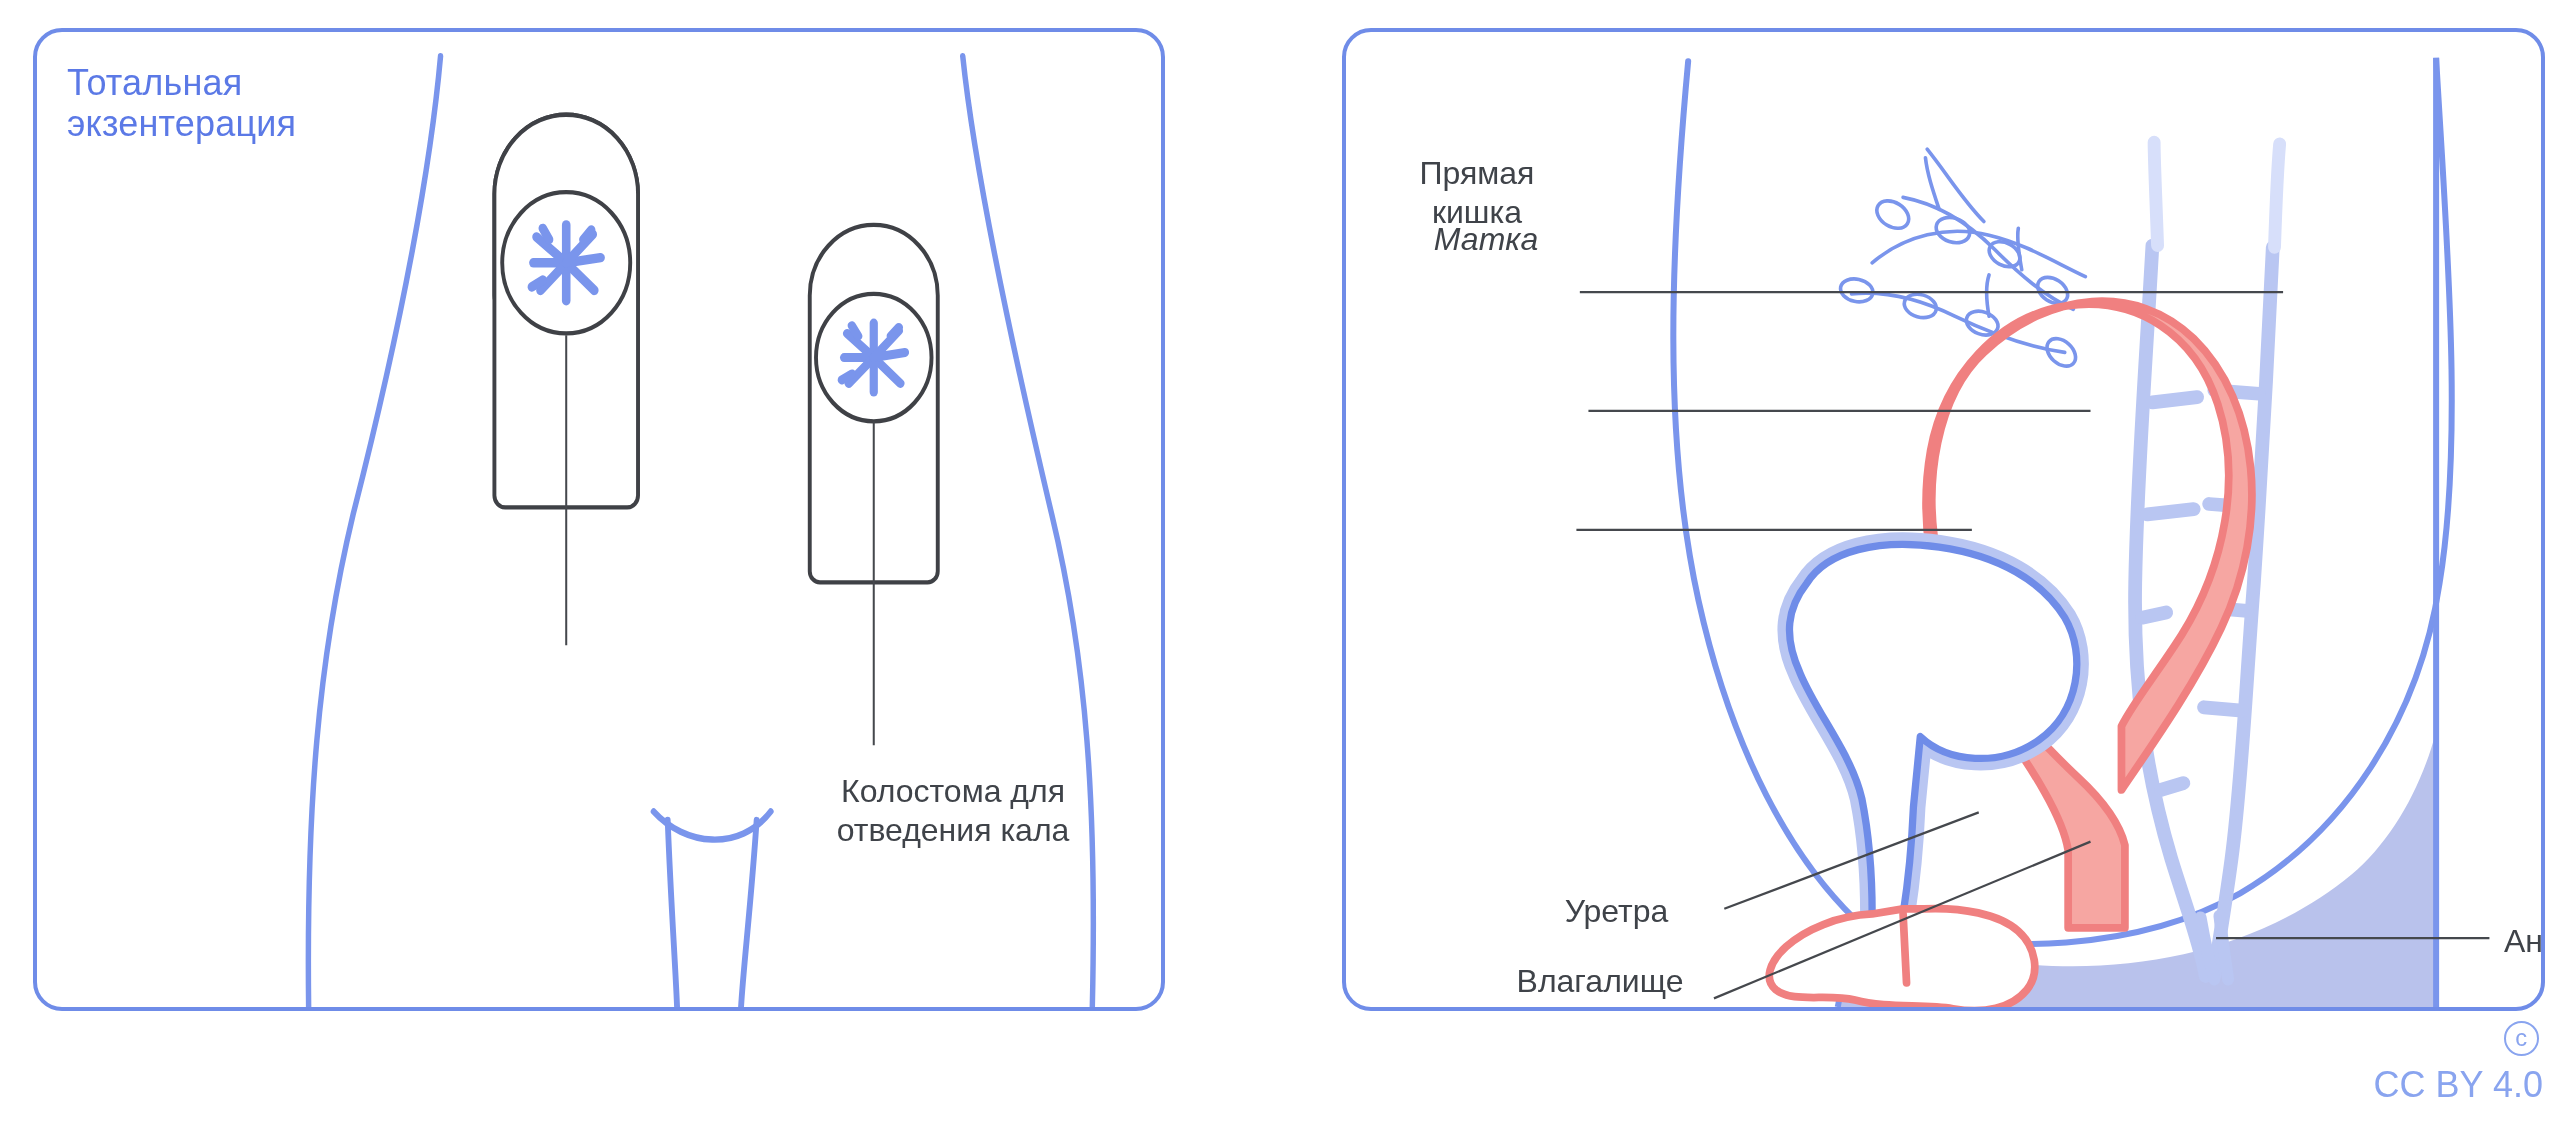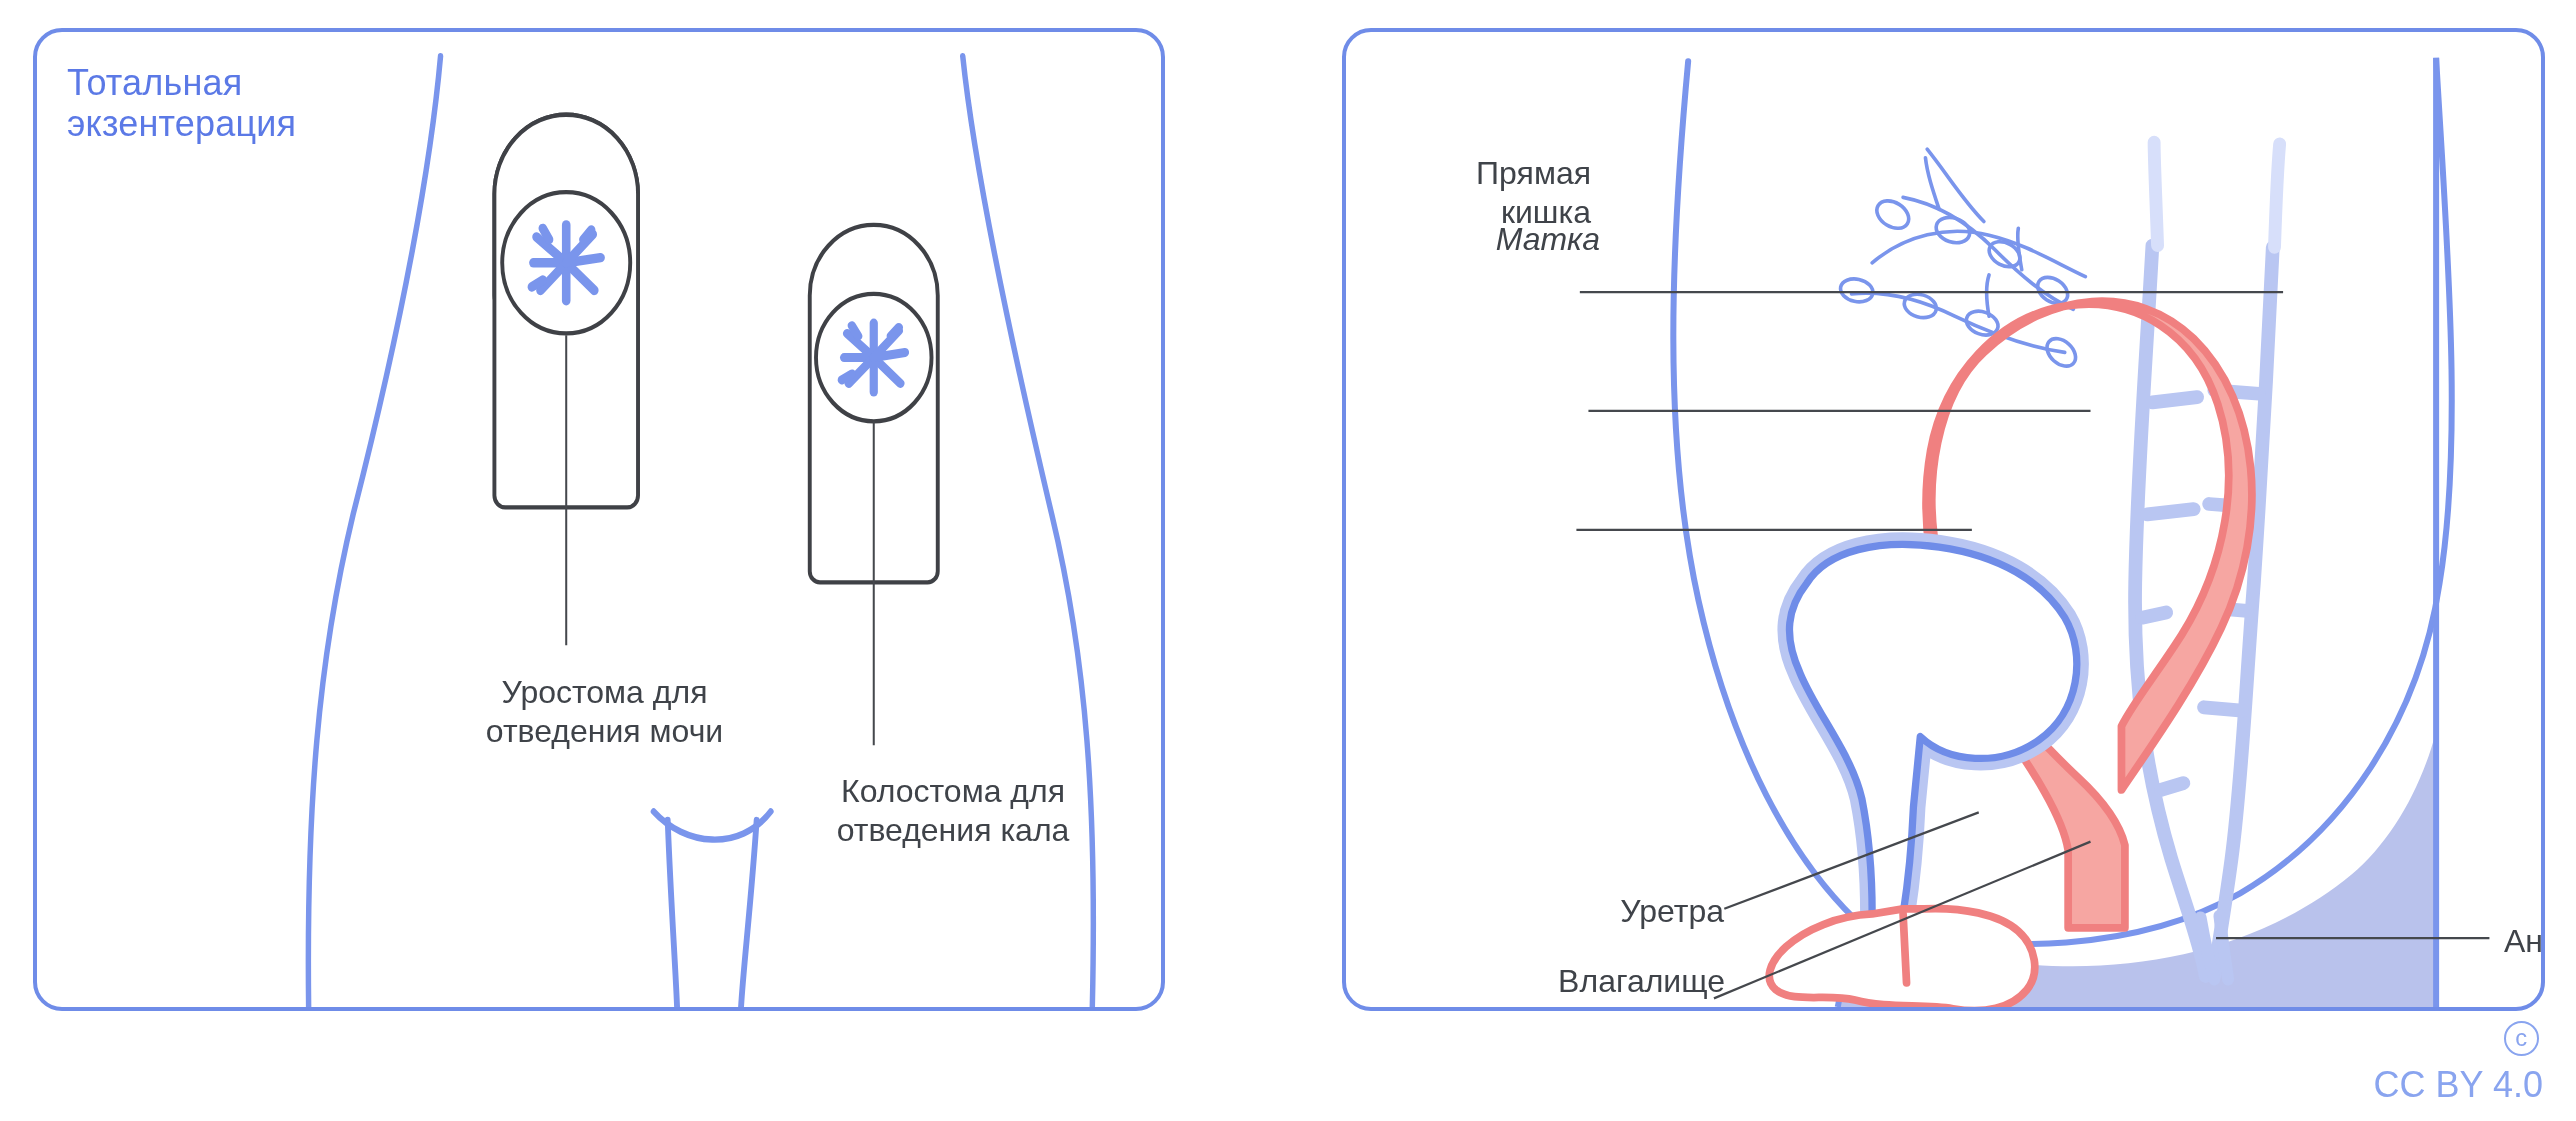--- a/index.html
+++ b/index.html
@@ -34,21 +34,21 @@
     letter-spacing:0.2px;
   }
 
   .lbl{
     position:absolute;
     font-size:32px;line-height:1.22;
     color:#3f4349;
     white-space:pre-line;
   }
   .lbl.c{text-align:center;}
-  .lbl.r{text-align:right;}
+  .lbl.r{text-align:center;}
   .lbl.l{text-align:left;}
 
   
   #watermark{
     position:absolute;
     right:33px;bottom:15.5px;
     text-align:right;
     color:#89a4ef;
     font-size:36px;line-height:1.22;
   }
@@ -126,22 +126,20 @@
           <path d="M1094 353 L1104 343"></path>
           <path d="M1044 397 L1031 404"></path>
         </g>
       </g>
       <line x1="1072" y1="452" x2="1072" y2="828" stroke="#45484d" stroke-width="2.6"></line>
     </svg>
 
     <div class="panel-title">Тотальная
 экзентерация</div>
 
-    <div class="lbl c" style="left:344px;top:641px;width:447px;">Уростома для
-отведения мочи</div>
 
     <div class="lbl c" style="left:688px;top:740px;width:456px;">Колостома для
 отведения кала</div>
   </div>
 
   <div class="panel" id="panel-right">
 
     <svg class="panel-svg" viewBox="0 0 1390 1132" preserveAspectRatio="none">
 
       <path d="M572 1132 L592 1030 C 760 1110, 1010 1110, 1170 978 C 1215 940, 1250 880, 1268 812 L1268 1132 Z" fill="#b9c2ec" stroke="none"></path>

